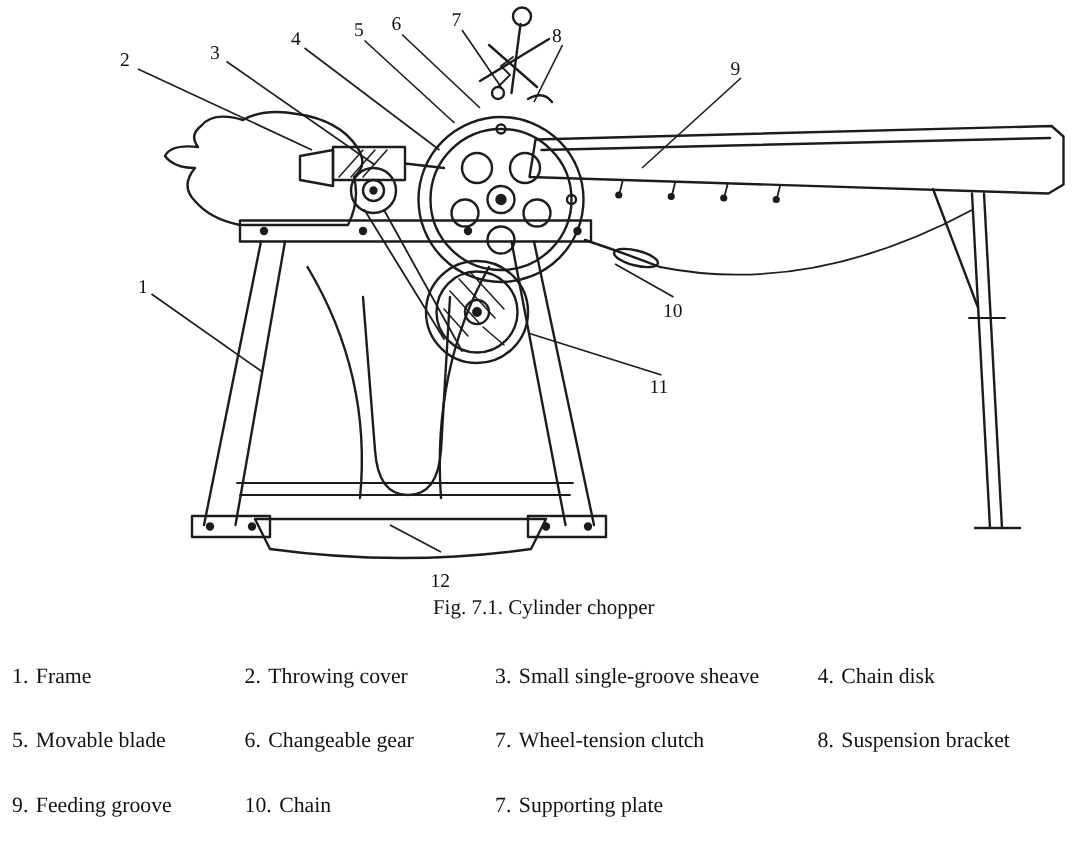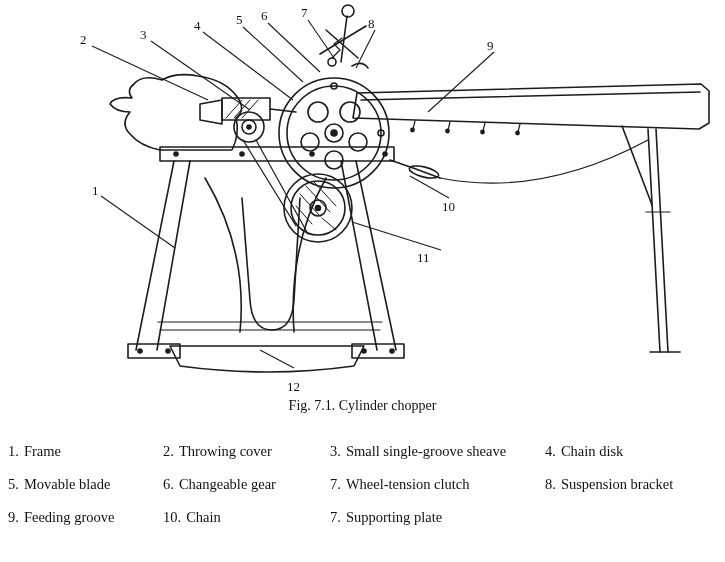--- a/index.html
+++ b/index.html
@@ -12,21 +12,21 @@
   .callout{
     position:absolute;font-size:13px;line-height:13px;
     font-family:"Liberation Serif", serif;color:#111;
   }
   .caption{
     text-align:center;font-weight:normal;font-size:14px;margin-top:6px;
   }
   .legend{
     display:grid;grid-template-columns:155px 167px 215px auto;
     padding-left:8px;padding-right:20px;margin-top:28px;
-    row-gap:14px;font-size:14.5px;line-height:19px;
+    row-gap:24px;font-size:14.5px;line-height:19px;
   }
   .legend-item{white-space:nowrap;}
   .legend-item .num{margin-right:5px;}
 </style>
 </head>
 <body>
 
 <div class="figure-area">
 
   <svg width="725" height="392" viewBox="0 0 725 392" xmlns="http://www.w3.org/2000/svg">
@@ -154,21 +154,21 @@
   <div class="callout" style="left:92px;top:184px">1</div>
   <div class="callout" style="left:80px;top:33px">2</div>
   <div class="callout" style="left:140px;top:28px">3</div>
   <div class="callout" style="left:194px;top:19px">4</div>
   <div class="callout" style="left:236px;top:13px">5</div>
   <div class="callout" style="left:261px;top:9px">6</div>
   <div class="callout" style="left:301px;top:6px">7</div>
   <div class="callout" style="left:368px;top:17px">8</div>
   <div class="callout" style="left:487px;top:39px">9</div>
   <div class="callout" style="left:442px;top:200px">10</div>
-  <div class="callout" style="left:417px;top:251px">11</div>
+  <div class="callout" style="left:433px;top:251px">11</div>
   <div class="callout" style="left:287px;top:380px">12</div>
 </div>
 
 <div class="caption">Fig. 7.1. Cylinder chopper</div>
 
 <div class="legend">
   <div class="legend-item"><span class="num">1.</span><span>Frame</span></div>
   <div class="legend-item"><span class="num">2.</span><span>Throwing cover</span></div>
   <div class="legend-item"><span class="num">3.</span><span>Small single-groove sheave</span></div>
   <div class="legend-item"><span class="num">4.</span><span>Chain disk</span></div>

